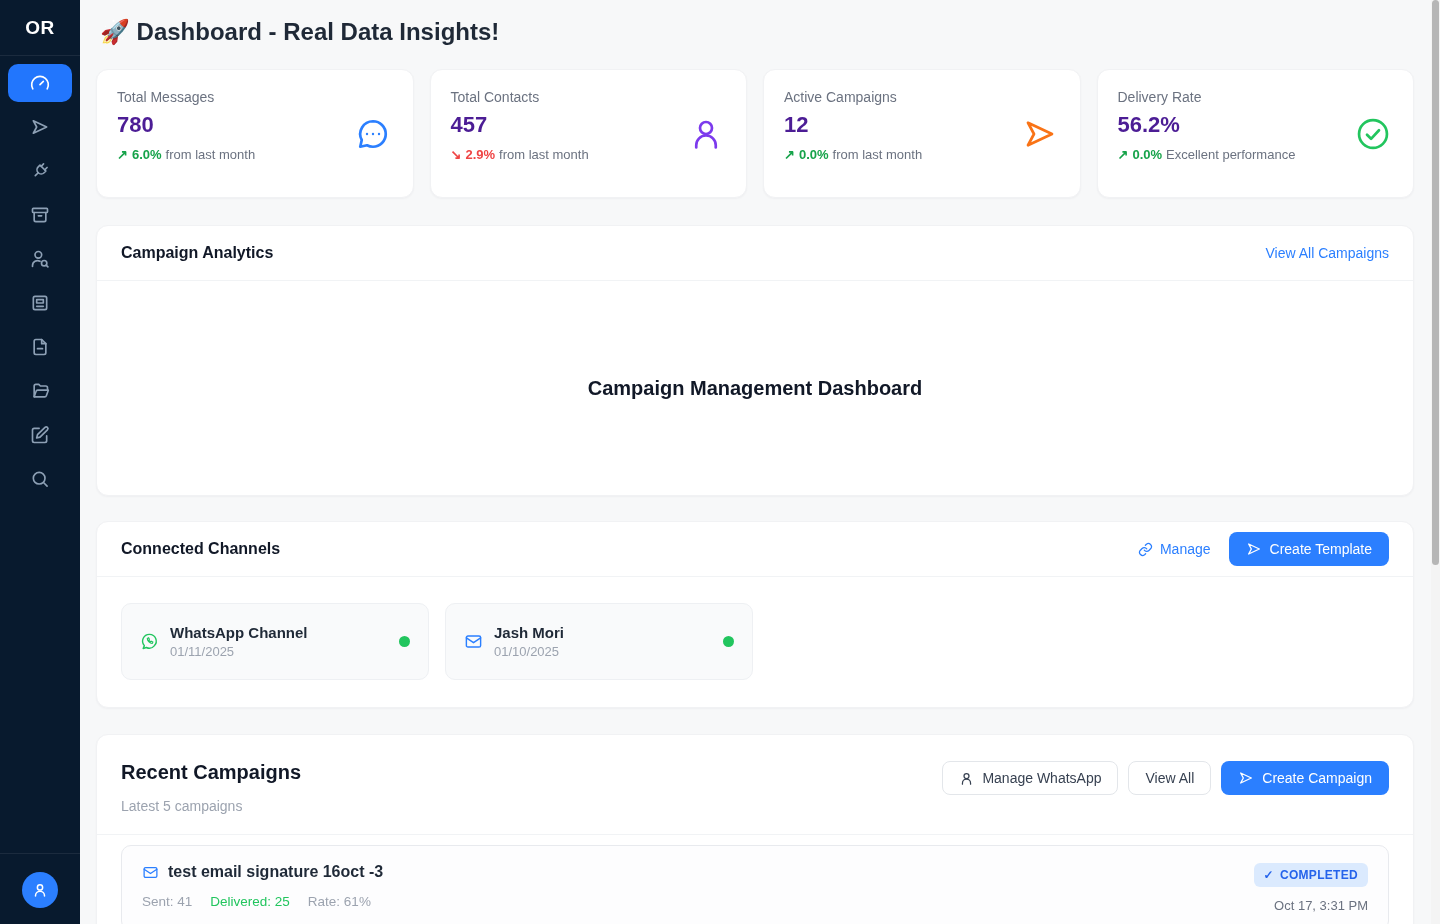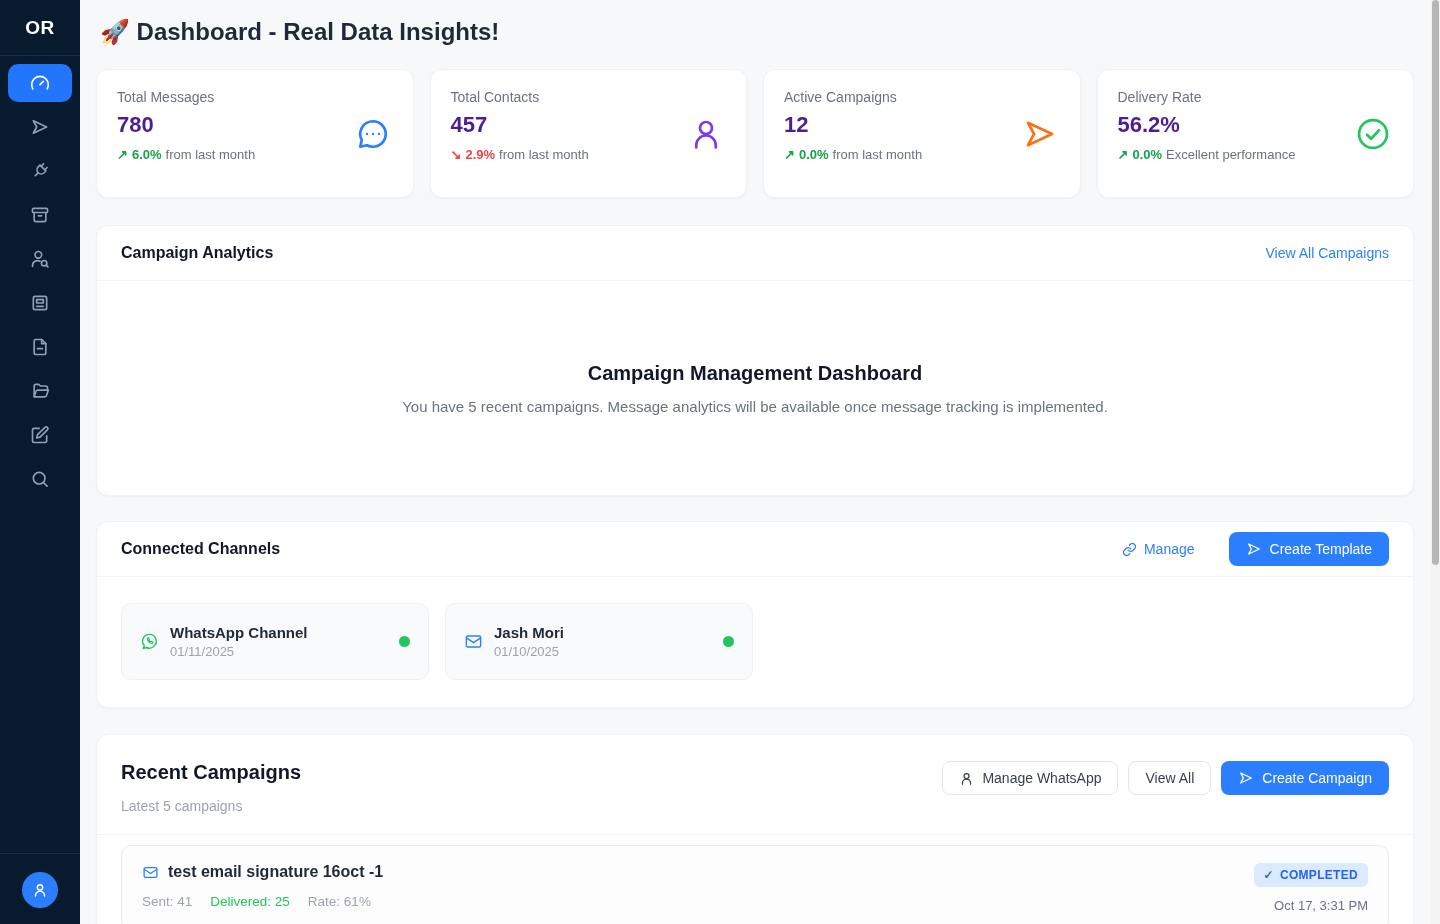--- a/index.html
+++ b/index.html
@@ -73,21 +73,21 @@
   .btn {
     display:inline-flex; align-items:center; gap:8px; font-size:14px; border-radius:8px;
     padding:8px 16px; height:34px; cursor:pointer; border:1px solid transparent; background:none;
     font-family:inherit; white-space:nowrap;
   }
   .btn-primary { background:#2b7fff; color:#ffffff; }
   .btn-outline { background:#ffffff; color:#374151; border-color:#e3e6ea; }
 
   
   .channels-head { margin-top:25px; }
-  .head-actions { display:flex; align-items:center; gap:34px; }
+  .head-actions { display:flex; align-items:center; gap:18px; }
   .channels-body { padding:26px 24px 27px; display:flex; gap:16px; }
   .channel-card {
     width:308px; height:77px; background:#f9fafb; border:1px solid #eef0f3; border-radius:10px;
     padding:0 18px; display:flex; align-items:center; cursor:pointer;
   }
   .channel-info { margin-left:11px; }
   .channel-name { font-size:15px; font-weight:700; color:#1f2937; }
   .channel-date { font-size:13px; color:#9ca3af; margin-top:3px; }
   .status-dot { width:11px; height:11px; border-radius:50%; margin-left:auto; }
 
@@ -297,21 +297,20 @@
     </div>
   </div>
 
   <section class="card section">
     <div class="section-head">
       <div class="section-title">Campaign Analytics</div>
       <a class="link">View All Campaigns</a>
     </div>
     <div class="analytics-body">
       <div class="analytics-title">Campaign Management Dashboard</div>
-      <div class="analytics-sub">You have 5 recent campaigns. Message analytics will be available once message tracking is implemented.</div>
     </div>
   </section>
 
   <section class="card section channels-head">
     <div class="section-head">
       <div class="section-title">Connected Channels</div>
       <div class="head-actions">
         <a class="link">
           <span>
             <svg width="15" height="15" viewBox="0 0 24 24" fill="none" stroke="currentColor" stroke-width="2" stroke-linecap="round" stroke-linejoin="round">
@@ -397,21 +396,21 @@
     <div class="campaign-list">
       <div class="campaign-item">
         <div>
           <div class="campaign-title-row">
             <span style="color:#2b7fff">
               <svg width="17" height="17" viewBox="0 0 24 24" fill="none" stroke="currentColor" stroke-width="1.8" stroke-linecap="round" stroke-linejoin="round">
                   <rect x="3" y="5" width="18" height="14" rx="2"></rect>
                   <path d="m3 7.5 9 6 9-6"></path>
                 </svg>
             </span>
-            <span class="campaign-title">test email signature 16oct -1</span>
+            <span class="campaign-title">test email signature 16oct -3</span>
           </div>
           <div class="campaign-stats">
             <span>Sent: 41</span>
             <span style="color: rgb(34, 197, 94);">Delivered: 25</span>
             <span>Rate: 61%</span>
           </div>
         </div>
         <div class="campaign-right">
           <span class="badge">
             <span>✓</span>

